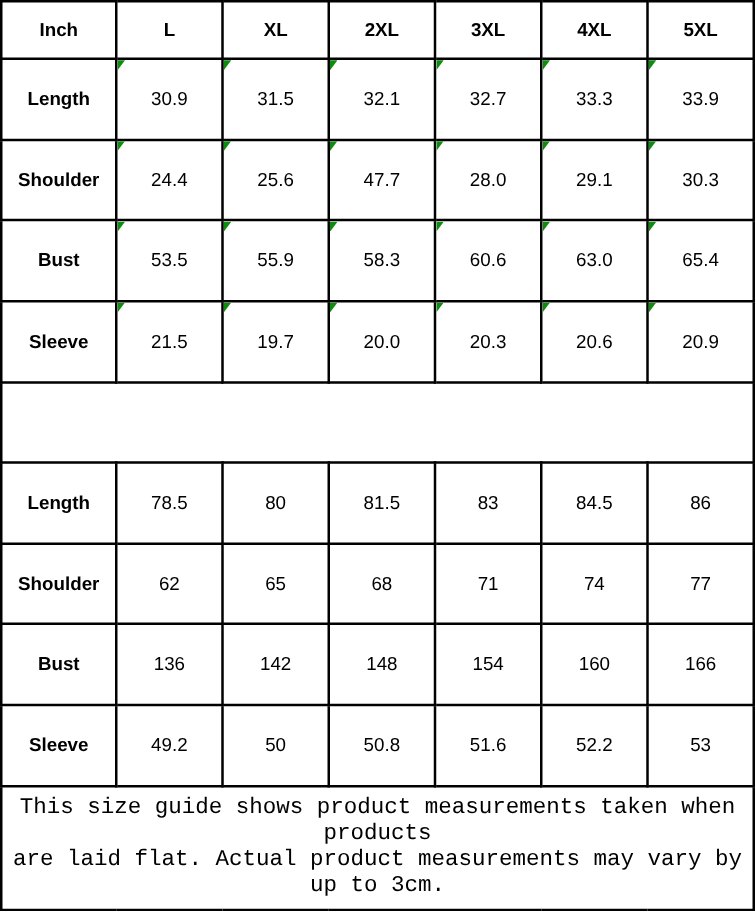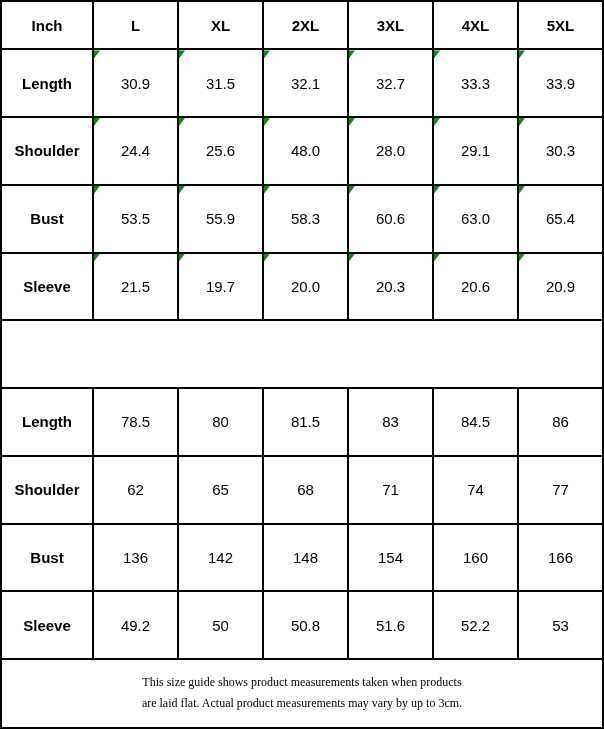--- a/index.html
+++ b/index.html
@@ -49,22 +49,22 @@
     font-family: "Liberation Sans", sans-serif;
     font-weight: normal;
     font-size: 15px;
     margin-top: 40px;
   }
   td.spacer-cell {
     border-left: 2px solid #000;
     border-right: 2px solid #000;
   }
   td.note-cell {
-    font-family: Liberation Serif, serif;
-    font-size: 12px;
+    font-family: Liberation Mono, monospace;
+    font-size: 18px;
     line-height: 21px;
   }
   .tri {
     position: absolute;
     top: 0;
     left: 0;
     width: 6px;
     height: 8px;
     background: var(--marker-green, #0e8c0e);
     clip-path: polygon(0 0, 100% 0, 0 100%);
@@ -104,21 +104,21 @@
       <td class="value-cell"><span class="tri"></span><span>32.1</span></td>
       <td class="value-cell"><span class="tri"></span><span>32.7</span></td>
       <td class="value-cell"><span class="tri"></span><span>33.3</span></td>
       <td class="value-cell"><span class="tri"></span><span>33.9</span></td>
     </tr>
 
     <tr class="data-row">
       <td class="label-cell">Shoulder</td>
       <td class="value-cell"><span class="tri"></span><span>24.4</span></td>
       <td class="value-cell"><span class="tri"></span><span>25.6</span></td>
-      <td class="value-cell"><span class="tri"></span><span>48.0</span></td>
+      <td class="value-cell"><span class="tri"></span><span>47.7</span></td>
       <td class="value-cell"><span class="tri"></span><span>28.0</span></td>
       <td class="value-cell"><span class="tri"></span><span>29.1</span></td>
       <td class="value-cell"><span class="tri"></span><span>30.3</span></td>
     </tr>
 
     <tr class="data-row">
       <td class="label-cell">Bust</td>
       <td class="value-cell"><span class="tri"></span><span>53.5</span></td>
       <td class="value-cell"><span class="tri"></span><span>55.9</span></td>
       <td class="value-cell"><span class="tri"></span><span>58.3</span></td>

